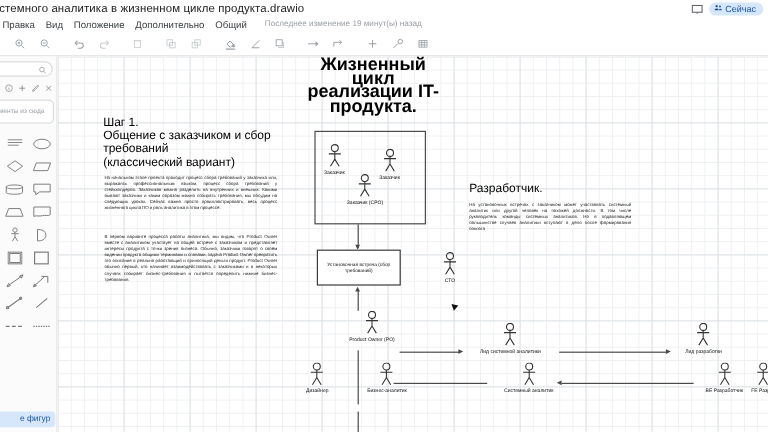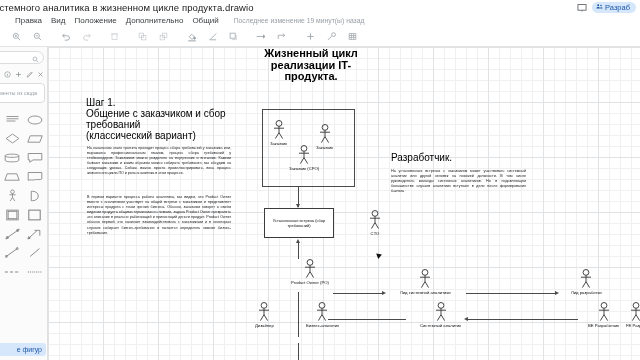--- a/index.html
+++ b/index.html
@@ -34,21 +34,21 @@
     display: flex; align-items: center; gap: 2px;
     background: #d7e7fb; border-radius: 7px;
     padding: 1px 6px 1px 4px; font-size: 7.5px; color: #1a56a8;
     white-space: nowrap;
   }
 
   
   .menubar {
     position: absolute; top: 14px; left: 0; width: 640px; height: 13px;
     display: flex; align-items: center; gap: 9px;
-    padding-left: 15px; background: #fff;
+    padding-left: 2px; background: #fff;
   }
   .menu-item { font-size: 8px; color: #3c4043; white-space: nowrap; }
   .menu-status {
     font-size: 6.8px; color: #9aa0a6; margin-left: 6px; white-space: nowrap;
   }
 
   
   .toolbar {
     position: absolute; top: 27px; left: 0; width: 640px; height: 20px;
     background: #fff; border-bottom: 1px solid #e3e3e3;
@@ -118,21 +118,21 @@
     content: ""; position: absolute; inset: 0;
     background-image:
       linear-gradient(to right, #dfe3e6 1px, transparent 1px),
       linear-gradient(to bottom, #dfe3e6 1px, transparent 1px);
     background-size: 55px 55px;
     pointer-events: none;
   }
   .cv { position: absolute; z-index: 2; }
 
   .doc-title {
-    font-size: 11px; font-weight: bold; color: #000;
+    font-size: 15px; font-weight: bold; color: #000;
     text-align: center; line-height: 11.5px; width: 116px;
   }
   .sec-head {
     font-weight: normal; color: #000; line-height: 11px;
   }
   .h-big { font-size: 10px; }
   .body-text {
     font-size: 3.7px; line-height: 5.1px; color: #1a1a1a;
     text-align: justify; word-spacing: -.2px;
   }
@@ -205,21 +205,21 @@
       </div>
       <div class="share-btn">
         <span>
           <svg width="7" height="7" viewBox="0 0 16 16" fill="currentColor">
             <circle cx="5" cy="5" r="2.2"></circle>
               <circle cx="11.4" cy="5.6" r="1.8"></circle>
             <path d="M1 12.5c0-2.2 1.8-3.4 4-3.4s4 1.2 4 3.4z"></path>
             <path d="M9.6 12.5c0-1.7 1-2.7 2.4-2.7S15 10.8 15 12.5z"></path>
           </svg>
         </span>
-        <span>Разраб</span>
+        <span>Сейчас</span>
       </div>
     </div>
   </div>
 
   <div class="menubar">
     <div class="menu-item">Правка</div>
     <div class="menu-item">Вид</div>
     <div class="menu-item">Положение</div>
     <div class="menu-item">Дополнительно</div>
     <div class="menu-item">Общий</div>

